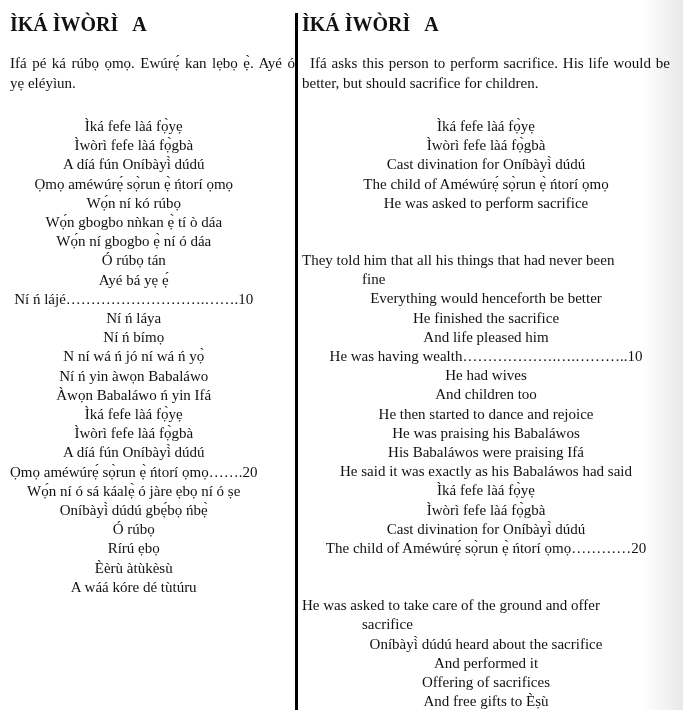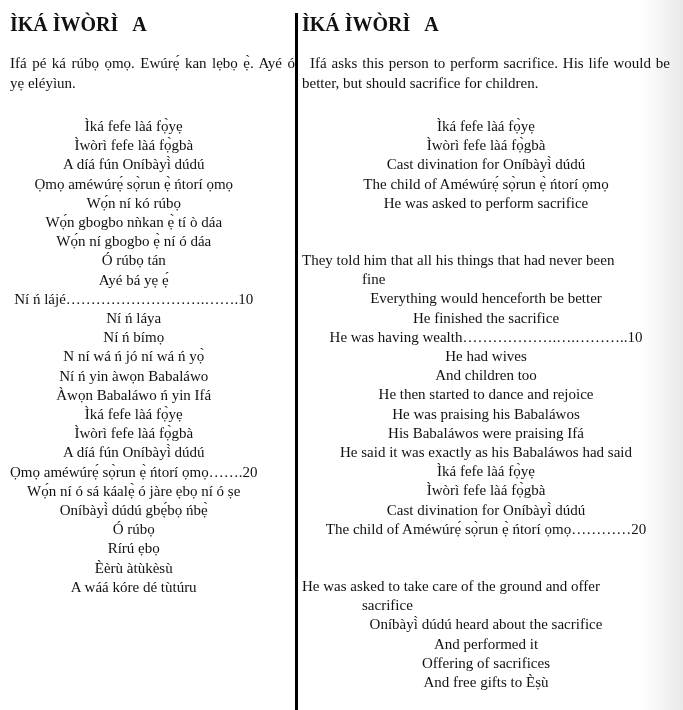--- a/index.html
+++ b/index.html
@@ -136,20 +136,21 @@
   <div class="intro">Ifá asks this person to perform sacrifice. His life would be better, but should sacrifice for children.</div>
   <ul class="verses" id="right-verses">
       <li class="verse"><span>Ìká fefe làá fọ̀yẹ</span></li>
       <li class="verse"><span>Ìwòrì fefe làá fọ̀gbà</span></li>
       <li class="verse"><span>Cast divination for Oníbàyì̀ dúdú</span></li>
       <li class="verse"><span>The child of Améwúrẹ́ sọ̀run ẹ̀ ńtorí ọmọ</span></li>
       <li class="verse"><span>He was asked to perform sacrifice</span></li>
       <li class="verse wrap"><span>They told him that all his things that had never been</span><span class="cont">fine</span></li>
       <li class="verse"><span>Everything would henceforth be better</span></li>
       <li class="verse"><span>He finished the sacrifice</span></li>
+      <li class="verse"><span>And life pleased him</span></li>
       <li class="verse"><span>He was having wealth……………….….………..10</span></li>
       <li class="verse"><span>He had wives</span></li>
       <li class="verse"><span>And children too</span></li>
       <li class="verse"><span>He then started to dance and rejoice</span></li>
       <li class="verse"><span>He was praising his Babaláwos</span></li>
       <li class="verse"><span>His Babaláwos were praising Ifá</span></li>
       <li class="verse"><span>He said it was exactly as his Babaláwos had said</span></li>
       <li class="verse"><span>Ìká fefe làá fọ̀yẹ</span></li>
       <li class="verse"><span>Ìwòrì fefe làá fọ̀gbà</span></li>
       <li class="verse"><span>Cast divination for Oníbàyì̀ dúdú</span></li>

